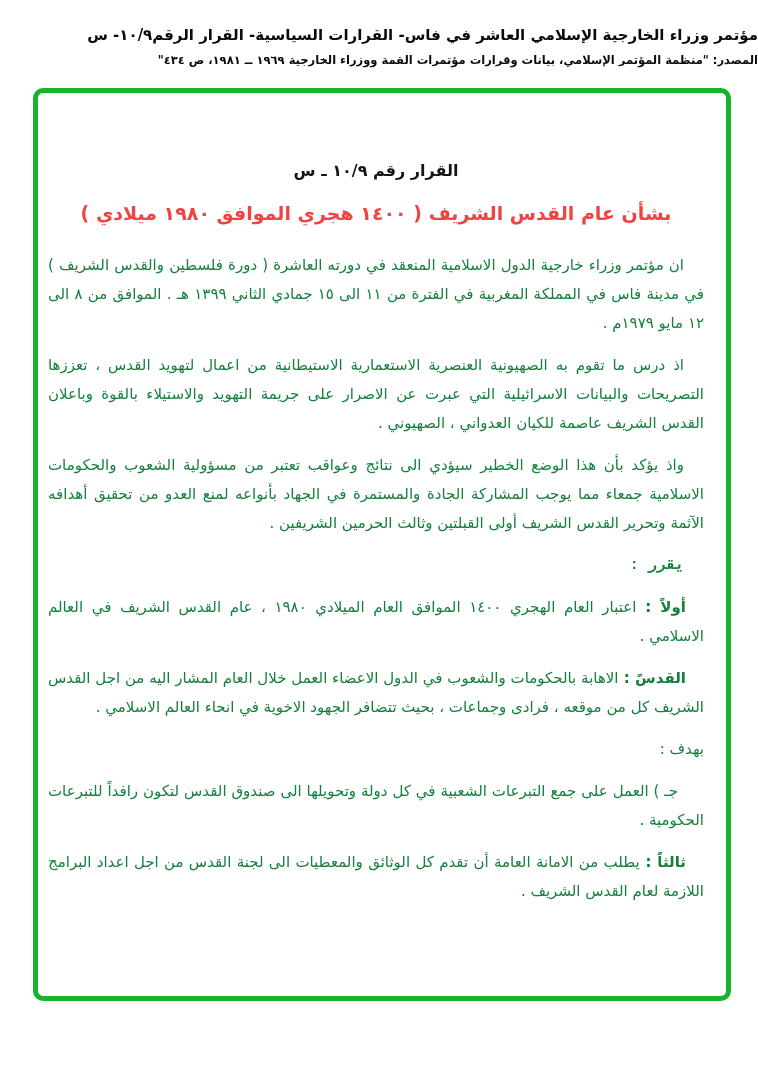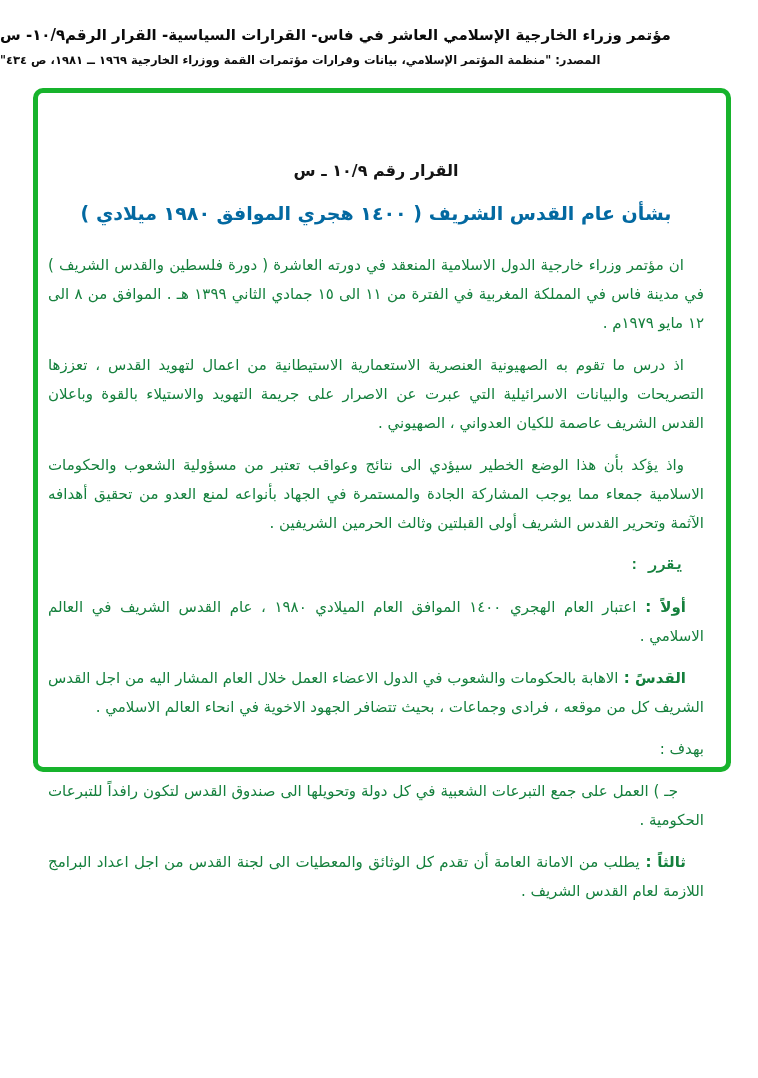--- a/index.html
+++ b/index.html
@@ -7,48 +7,48 @@
     position:relative;
     width:758px;height:1078px;
     background:#ffffff;
     font-family:"DejaVu Sans",sans-serif;
     color:#161616;
     overflow:hidden;
   }
   
   .hdr{
     position:absolute;top:24px;left:0;right:0;
-    direction:rtl;text-align:left;
+    direction:rtl;text-align:right;
   }
   .hdr-line1{
     font-size:15px;font-weight:bold;color:#0b0b0b;
     line-height:22px;
   }
   .hdr-line2{
     font-size:11.5px;font-weight:bold;color:#0b0b0b;
     line-height:20px;margin-top:4px;
   }
   
   .frame{
     position:absolute;left:33px;top:88px;
-    width:698px;height:684px;
+    width:698px;height:913px;
     box-sizing:border-box;
     border:5px solid #17b32c;
     border-radius:10px;
     background:#ffffff;
     padding:66px 22px 0 10px;
     direction:rtl;
   }
   .res-no{
     text-align:center;font-size:16px;font-weight:bold;
     line-height:24px;margin:0 0 16px 0;color:#141414;
   }
   .res-title{
     text-align:center;font-size:19px;font-weight:bold;
-    line-height:28px;margin:0 0 24px 0;color:#0369a1;
+    line-height:28px;margin:0 0 24px 0;color:#ef4444;
   }
   .para{
     margin:0 0 13px 0;
     font-size:15px;line-height:29px;
     text-align:justify;
     color:#15803d;
   }
   .lbl{font-weight:bold;}
   .ind20{text-indent:20px;}
   .ind18{text-indent:18px;}

